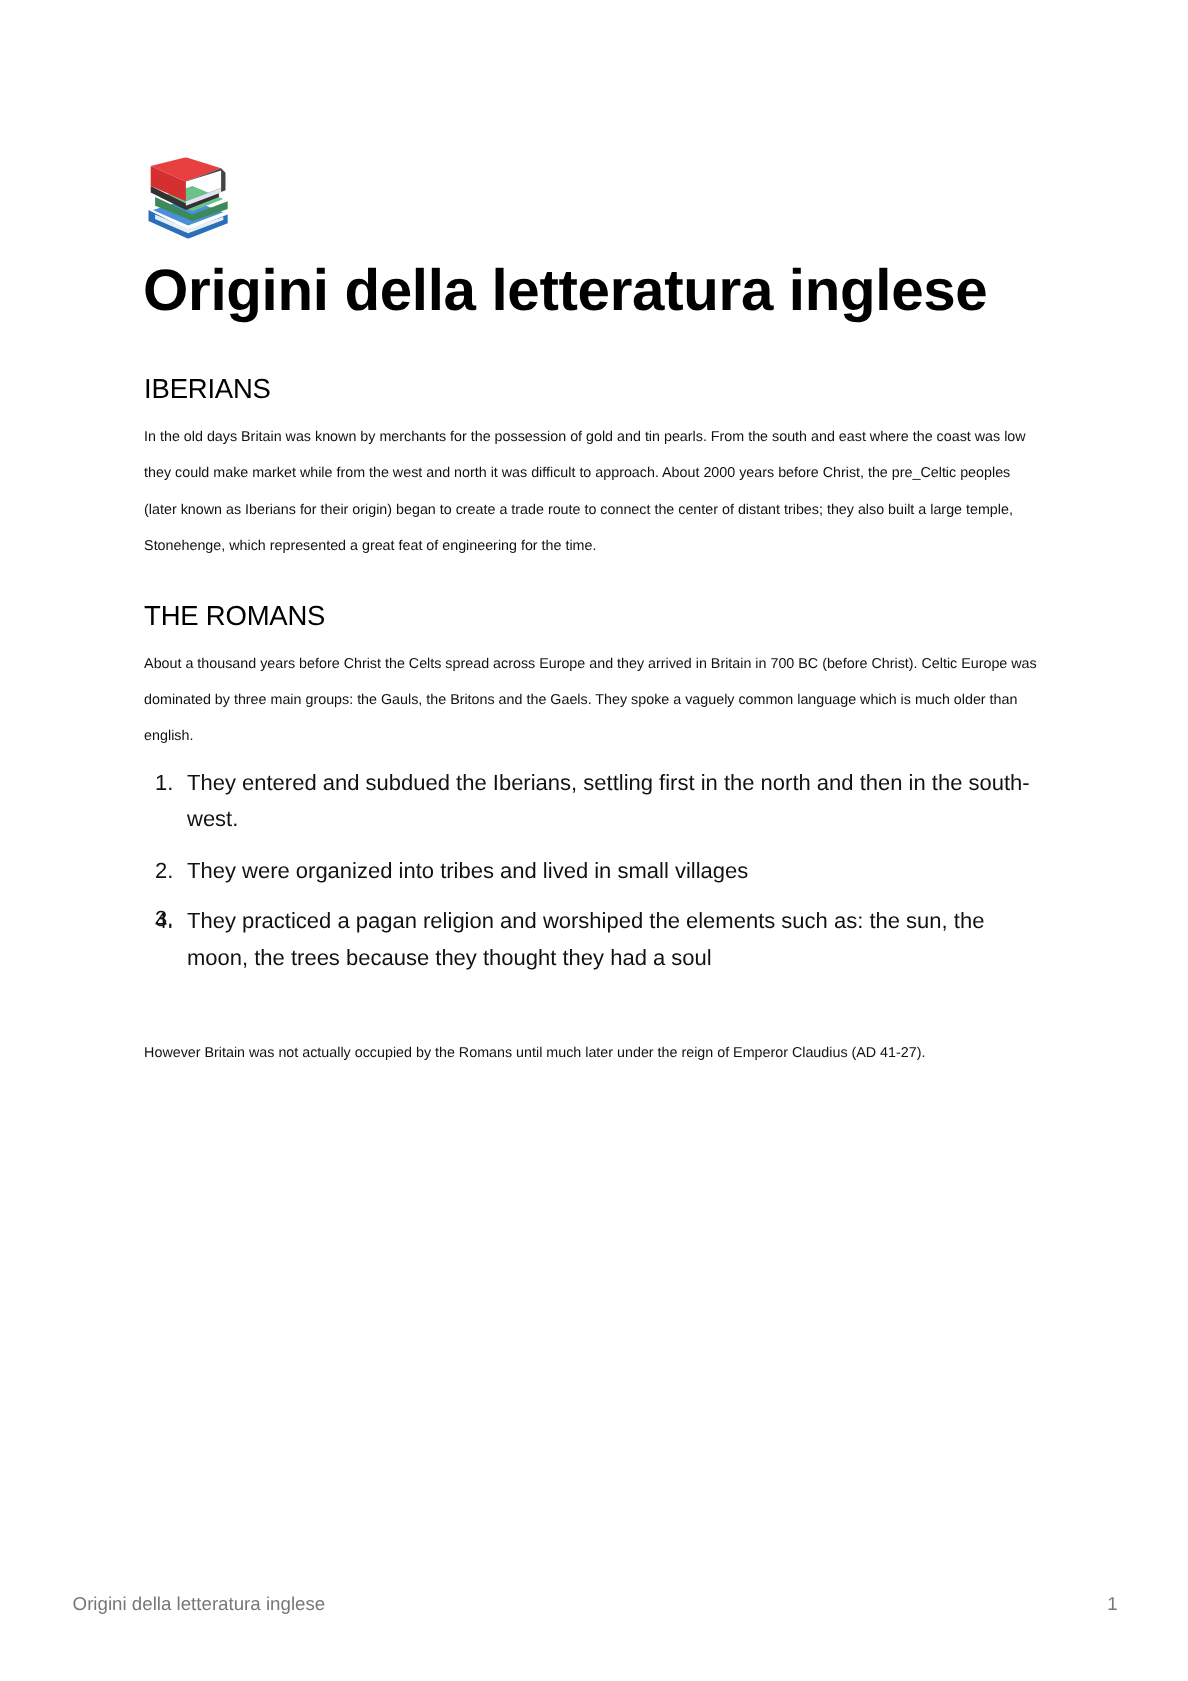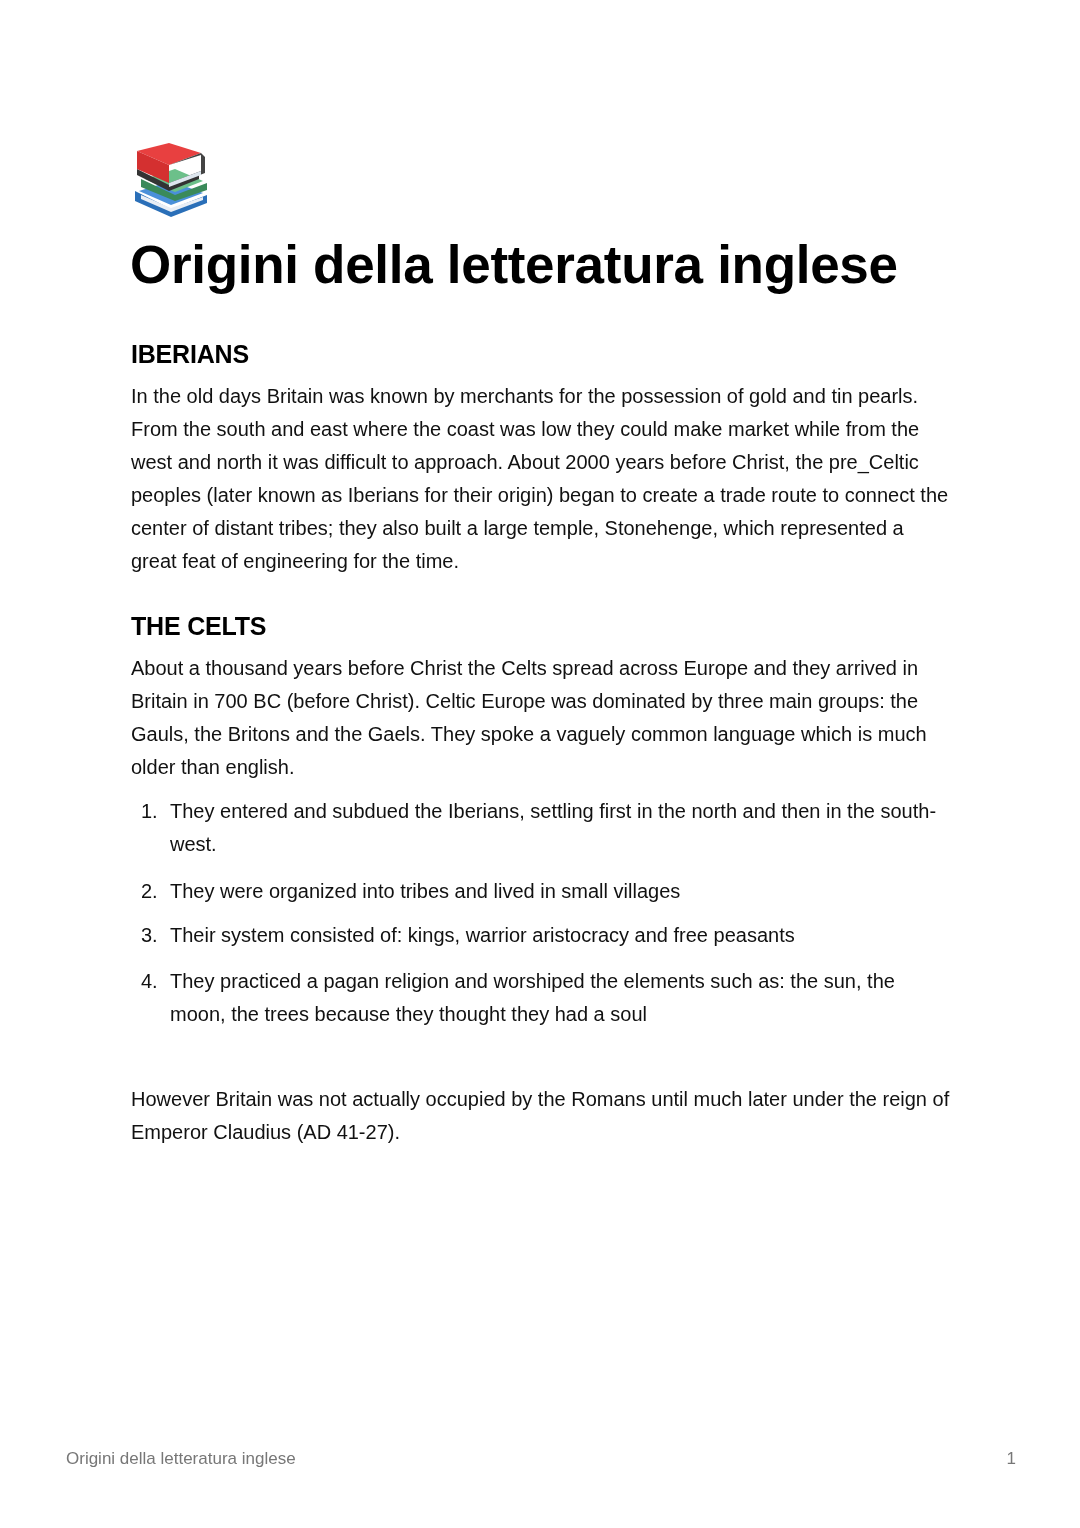--- a/index.html
+++ b/index.html
@@ -8,24 +8,24 @@
       font-family: "Liberation Sans", sans-serif; color: #111111;
     }
     .emoji-icon { position: absolute; left: 131px; top: 143px; width: 80px; height: 74px; }
     .title {
       position: absolute; left: 130px; top: 232px; margin: 0;
       font-size: 53px; font-weight: bold; letter-spacing: -0.3px; color: #000;
       white-space: nowrap; line-height: 66px;
     }
     .content { position: absolute; left: 131px; top: 334px; width: 820px; }
     h2 {
-      font-size: 25px; font-weight: bold; margin: 0; line-height: 40px; color: #000;
+      font-size: 25px; font-weight: normal; margin: 0; line-height: 40px; color: #000;
       letter-spacing: -0.2px;
     }
-    p { font-size: 20px; line-height: 33px; margin: 0; }
+    p { font-size: 13px; line-height: 33px; margin: 0; }
     .sec-body { margin-top: 6px; }
     .gap { height: 11px; }
     ol { margin: 0; padding: 0; list-style: none; }
     ol li { position: relative; padding-left: 39px; font-size: 20px; line-height: 33px; }
     ol li .num { position: absolute; left: 10px; top: 0; }
     .footer-left {
       position: absolute; left: 66px; top: 1449px; font-size: 17px; color: #777;
     }
     .footer-right {
       position: absolute; right: 64px; top: 1449px; font-size: 17px; color: #777;
@@ -57,35 +57,34 @@
 
 <div class="content">
   <section>
     <h2>IBERIANS</h2>
     <p class="sec-body">In the old days Britain was known by merchants for the possession of gold and tin pearls. From the south and east where the coast was low they could make market while from the west and north it was difficult to approach. About 2000 years before Christ, the pre_Celtic peoples (later known as Iberians for their origin) began to create a trade route to connect the center of distant tribes; they also built a large temple, Stonehenge, which represented a great feat of engineering for the time.</p>
   </section>
 
   <div style="height:28px"></div>
 
   <section>
-    <h2>THE CELTS</h2>
+    <h2>THE ROMANS</h2>
     <p class="sec-body">About a thousand years before Christ the Celts spread across Europe and they arrived in Britain in 700 BC (before Christ). Celtic Europe was dominated by three main groups: the Gauls, the Britons and the Gaels. They spoke a vaguely common language which is much older than english.</p>
     <div class="gap"></div>
     <ol>
       <li>
         <span class="num">1.</span>
         <span>They entered and subdued the Iberians, settling first in the north and then in the south-west.</span>
       </li>
       <li style="margin-top:14px">
         <span class="num">2.</span>
         <span>They were organized into tribes and lived in small villages</span>
       </li>
       <li style="margin-top:11px">
         <span class="num">3.</span>
-        <span>Their system consisted of: kings, warrior aristocracy and free peasants</span>
       </li>
       <li style="margin-top:13px">
         <span class="num">4.</span>
         <span>They practiced a pagan religion and worshiped the elements such as: the sun, the moon, the trees because they thought they had a soul</span>
       </li>
     </ol>
     <div class="gap" style="height:13px"></div>
   </section>
 
   <div style="height:28px"></div>

